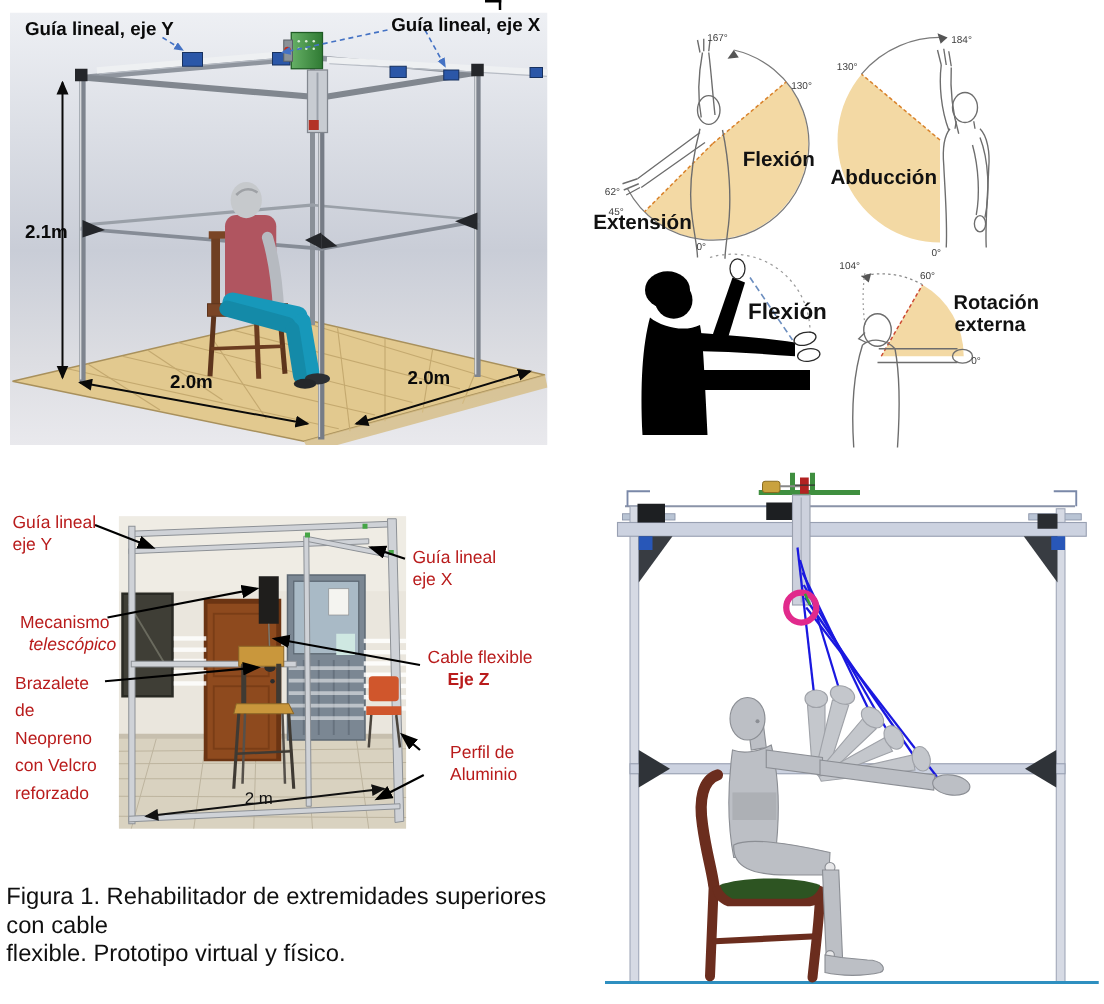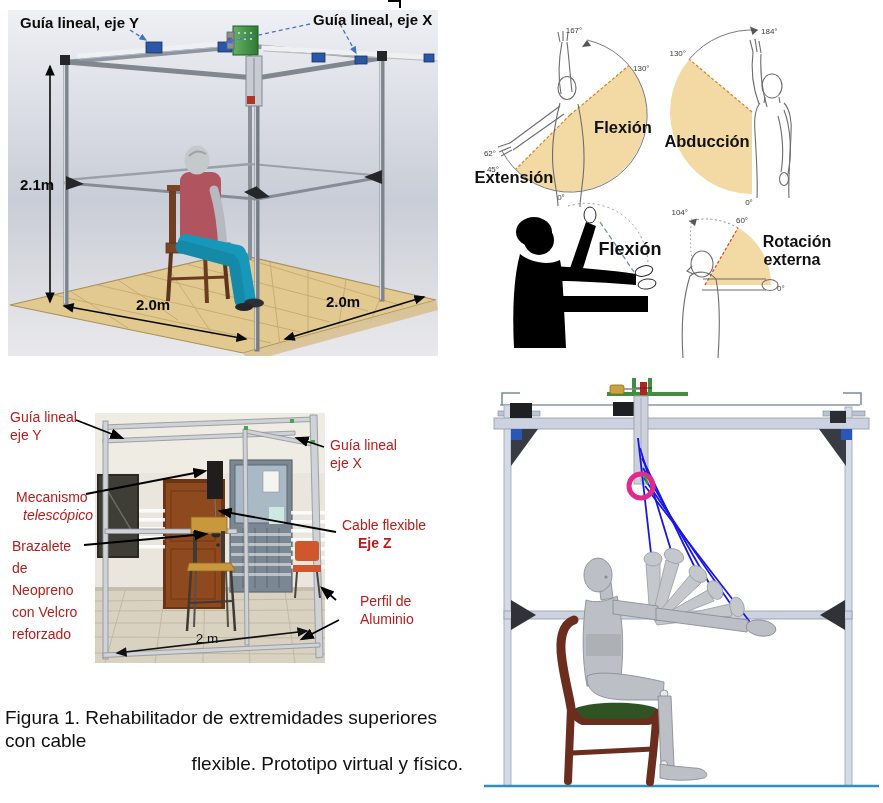--- a/index.html
+++ b/index.html
@@ -424,21 +424,21 @@
     <span>con Velcro</span>
     <span>reforzado</span>
   </div>
   <div class="photo-label" style="left:360px;top:202px;">
     <span>Perfil de Aluminio</span>
   </div>
 </div>
 
 <div id="caption">
   <span style="display:block;">Figura 1. Rehabilitador de extremidades superiores con cable</span>
-  <span style="display:block;text-align:right;">flexible. Prototipo virtual y físico.</span>
+  <span style="display:block;">flexible. Prototipo virtual y físico.</span>
 </div>
 
 <svg class="abs" style="left:480px;top:378px;" width="403" height="425" viewBox="0 0 403 425">
 
   <g>
     <line x1="20" y1="27" x2="380" y2="27" stroke="#8a93a8" stroke-width="1.5"></line>
     <path d="M22,27 V15 H40 M381,27 V15 H363" stroke="#7a88a8" stroke-width="1.5" fill="none"></path>
     <rect x="18" y="33" width="42" height="5" fill="#b9c4d4" stroke="#8a93a8" stroke-width="0.7"></rect>
     <rect x="343" y="33" width="42" height="5" fill="#b9c4d4" stroke="#8a93a8" stroke-width="0.7"></rect>
     <rect x="24" y="27" width="7" height="381" fill="#d6dae4" stroke="#9aa2b4" stroke-width="0.8"></rect>

